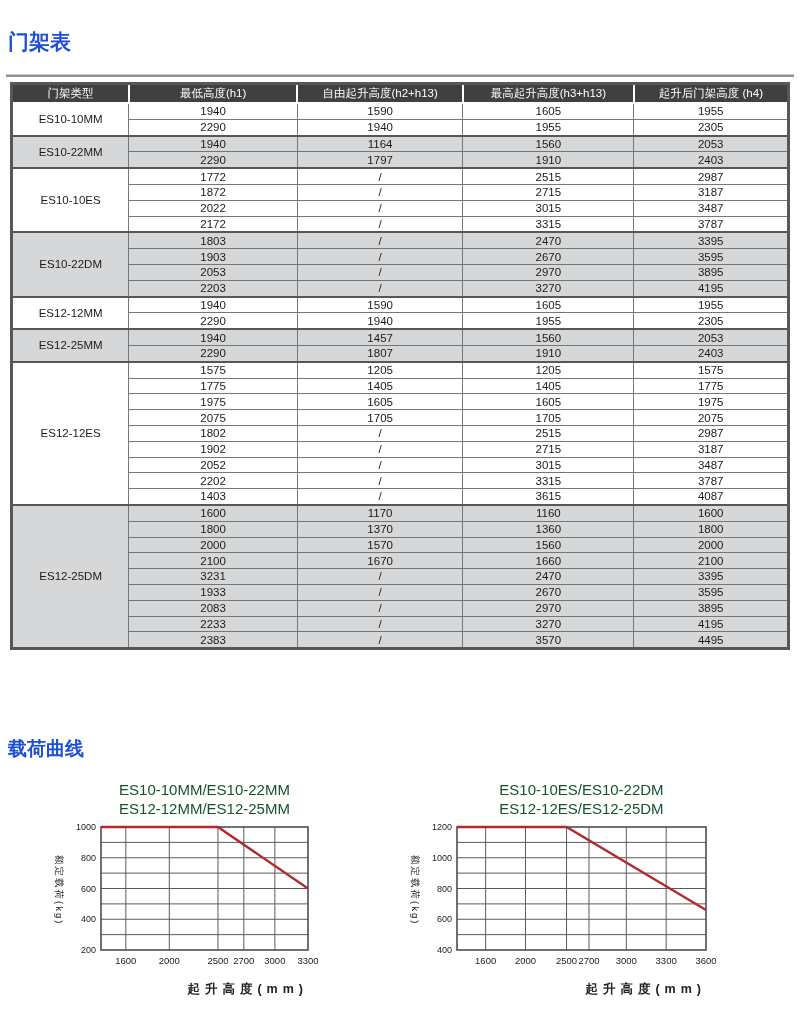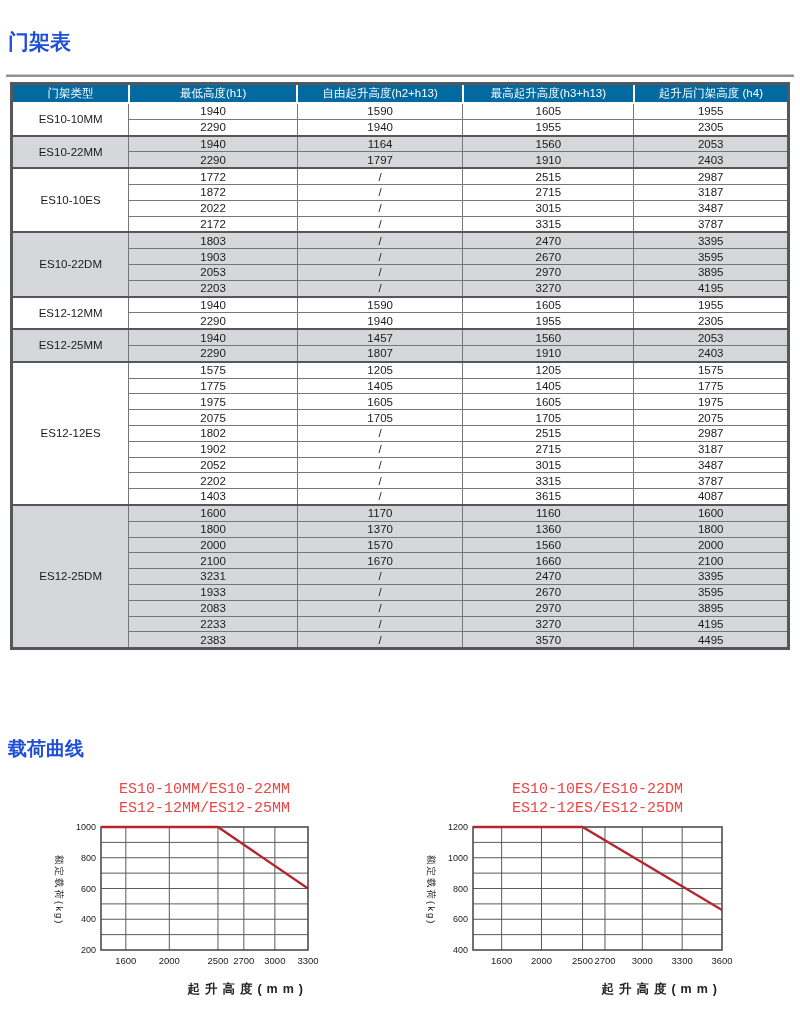--- a/index.html
+++ b/index.html
@@ -11,32 +11,32 @@
   h1.sec-title, h2.sec-title { margin:0; position:absolute; font-weight:bold; color:#1d4ed8; }
   #mast-title { top:28px; left:8px; font-size:21px; }
   #curves-title { top:736px; left:8px; font-size:19px; }
   .rule { position:absolute; top:74px; left:6px; width:788px; height:2px;
           background:#8f9194; border-top:1px solid #c6c8ca; }
 
   
   .table-wrap { position:absolute; top:82px; left:10px; width:780px; }
   table.mast { width:100%; border-collapse:collapse; border:3px solid #55575a;
                font-size:11.5px; text-align:center; table-layout:fixed; }
-  table.mast th { background:#0369a1; color:#ffffff; font-weight:normal;
+  table.mast th { background:#404040; color:#ffffff; font-weight:normal;
                   font-size:11.5px; height:17px; border:2px solid #ffffff; padding:0 2px; }
   table.mast td { border:1px solid #747678; height:14.8px; padding:0 2px; line-height:1.05; }
   table.mast tr.shaded td { background:#d6d7d9; }
   table.mast tr.group-start td { border-top:2px solid #55575a; }
   td.type-cell { font-size:11.5px; }
 
   
   .chart { position:absolute; }
   #chart0 { left:52px;  top:780px; width:290px; }
-  #chart1 { left:424px; top:780px; width:316px; }
-  .chart-title { font-size:15px; line-height:1.27; text-align:center; color:#ef4444; white-space:nowrap;font-family:Liberation Mono, monospace; }
+  #chart1 { left:408px; top:780px; width:316px; }
+  .chart-title { font-size:15px; line-height:1.27; text-align:center; color:#14532d; white-space:nowrap; }
   .chart-body { position:relative; margin-top:3px; }
   .ylabel { position:absolute; left:0; top:8px; height:123px; width:13px;
             font-size:9.5px; color:#222; writing-mode:vertical-rl; text-orientation:sideways;
             display:flex; align-items:center; justify-content:center; letter-spacing:2px; }
   svg.plot { display:block; margin-left:13px; }
   .xlabel { font-size:12.5px; font-weight:bold; letter-spacing:5px; color:#222;
             text-align:right; margin-top:5px; white-space:nowrap; }
 </style>
 </head>
 <body>

